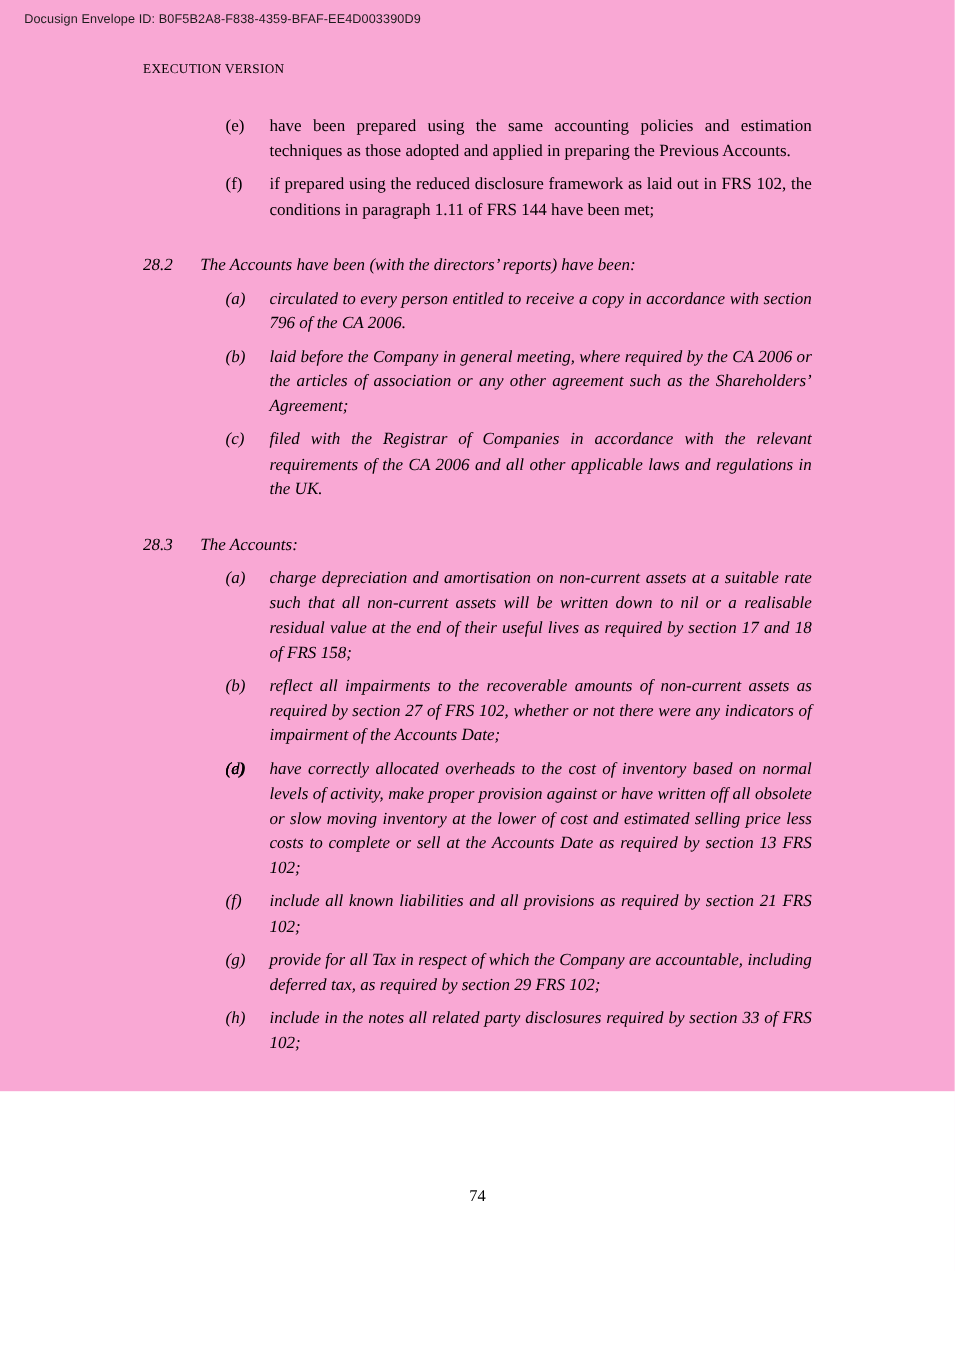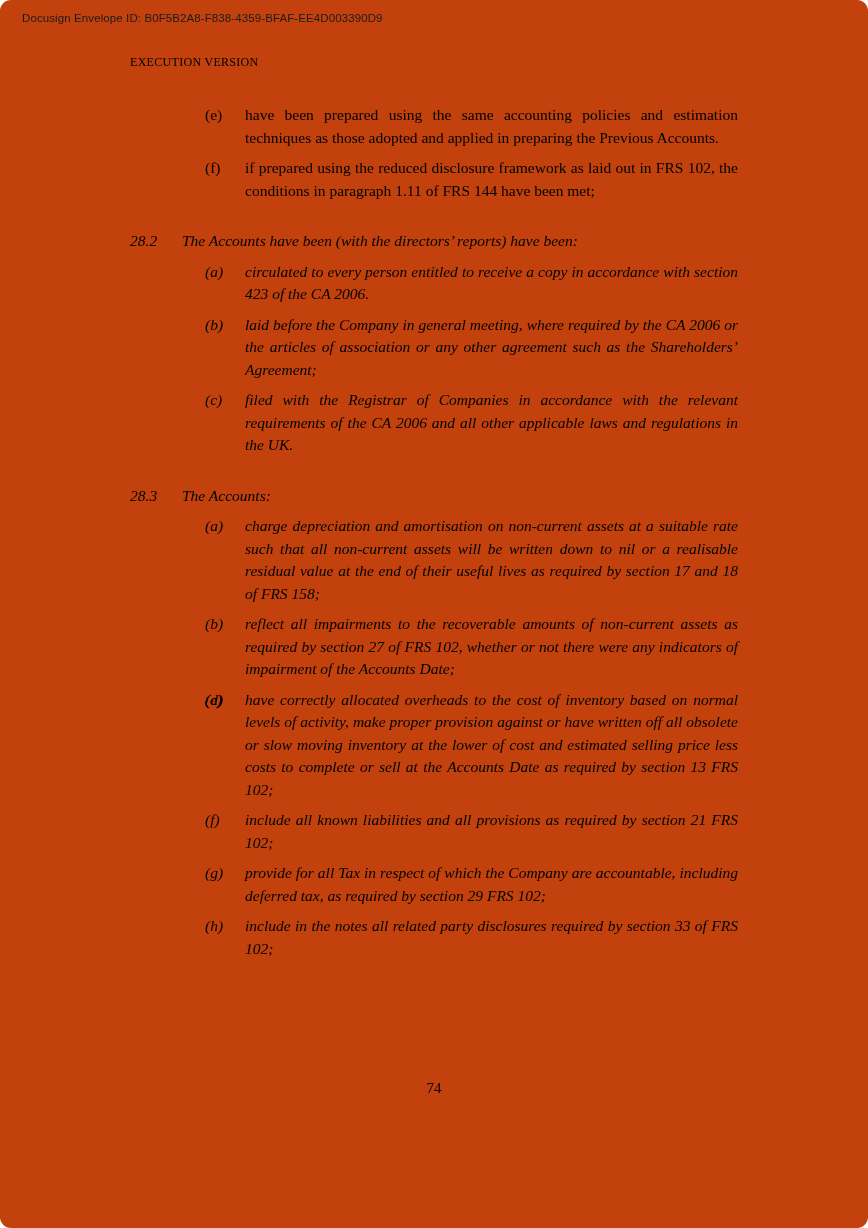--- a/index.html
+++ b/index.html
@@ -6,23 +6,22 @@
   html, body { background: #ffffff; }
   body {
     width: 868px; height: 1228px;
     font-family: "Liberation Serif", serif;
     color: #000000;
     position: relative;
     overflow: hidden;
   }
   .page {
     position: absolute; left: 0; top: 0;
-    width: 868px; height: 1228px;
-    background: #c2410c;
-    border-radius: 11px;
+    width: 868px; height: 992px;
+    background: #f9a8d4;
   }
   .docusign-header {
     position: absolute; left: 22px; top: 12px;
     font-family: "Liberation Sans", sans-serif;
     font-size: 11.5px; color: #1c1c1c;
     letter-spacing: 0.1px;
     white-space: nowrap;
   }
   .exec-version {
     position: absolute; left: 130px; top: 55px;
@@ -82,21 +81,21 @@
     </div>
 
     <div class="section">
       <div class="section-head">
         <span class="section-num">28.2</span>
         <span>The Accounts have been (with the directors’ reports) have been:</span>
       </div>
 
       <div class="clause">
         <span class="clause-label">(a)</span>
-        <span>circulated to every person entitled to receive a copy in accordance with section 423 of the CA 2006.</span>
+        <span>circulated to every person entitled to receive a copy in accordance with section 796 of the CA 2006.</span>
       </div>
       <div class="clause">
         <span class="clause-label">(b)</span>
         <span>laid before the Company in general meeting, where required by the CA 2006 or the articles of association or any other agreement such as the Shareholders’ Agreement;</span>
       </div>
       <div class="clause">
         <span class="clause-label">(c)</span>
         <span>filed with the Registrar of Companies in accordance with the relevant requirements of the CA 2006 and all other applicable laws and regulations in the UK.</span>
       </div>
     </div>

